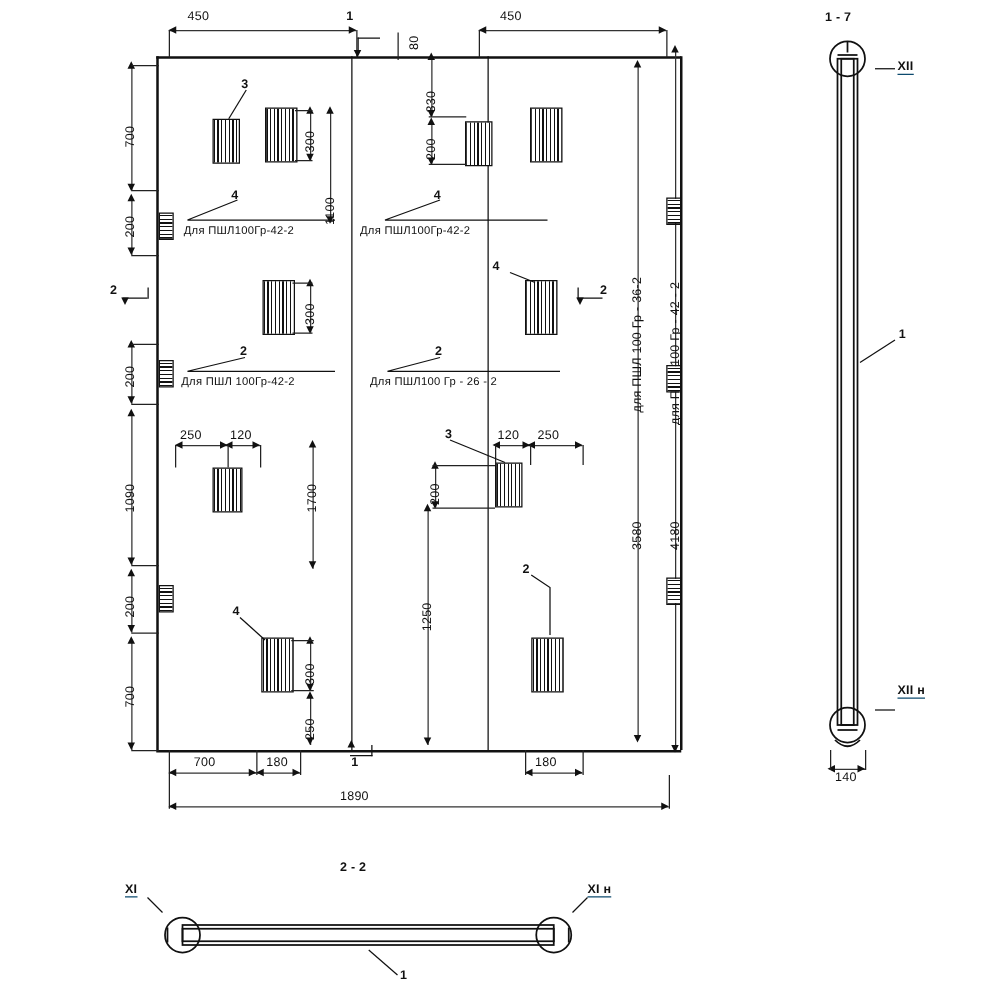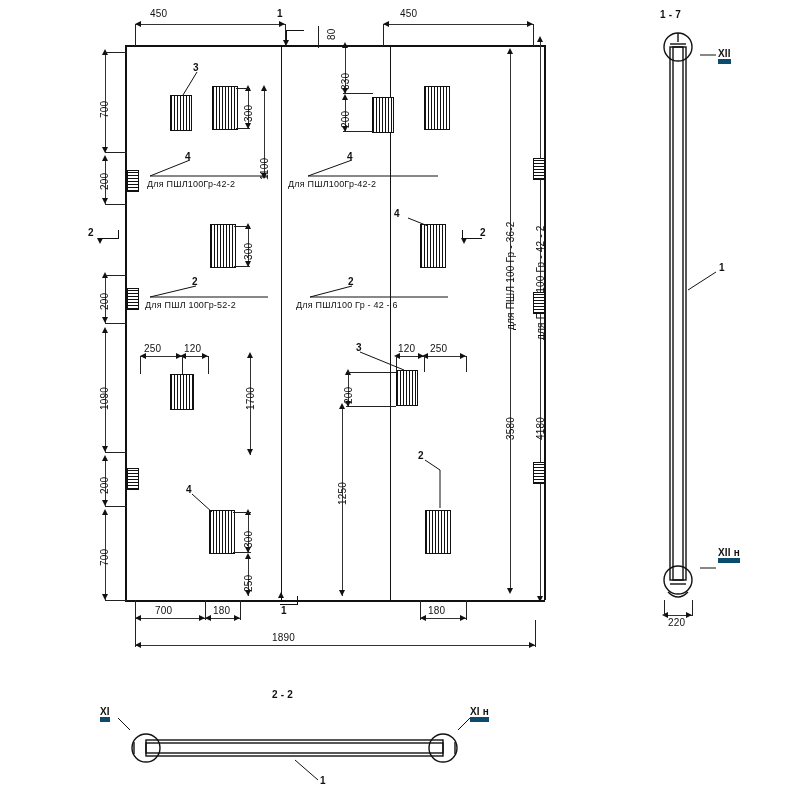--- a/index.html
+++ b/index.html
@@ -27,21 +27,21 @@
   .arrow{position:absolute;width:0;height:0;}
   .arrU{border-left:3px solid transparent;border-right:3px solid transparent;
         border-bottom:6px solid #111;}
   .arrD{border-left:3px solid transparent;border-right:3px solid transparent;
         border-top:6px solid #111;}
   .arrL{border-top:3px solid transparent;border-bottom:3px solid transparent;
         border-right:6px solid #111;}
   .arrR{border-top:3px solid transparent;border-bottom:3px solid transparent;
         border-left:6px solid #111;}
   svg{position:absolute;left:0;top:0;overflow:visible;}
-  .ul{border-bottom:5px solid #0c4a6e;}
+  .ul{border-bottom:1px solid #0c4a6e;}
 </style>
 </head>
 <body>
 
 <div id="sheet">
 
   <div class="ln h2" style="left:125px;top:45px;width:420px;"></div>
   <div class="ln h2" style="left:125px;top:600px;width:420px;"></div>
   <div class="ln v2" style="left:125px;top:45px;height:555px;"></div>
   <div class="ln v2" style="left:544px;top:45px;height:555px;"></div>
@@ -289,22 +289,22 @@
   <div class="lbl bold" style="left:347px;top:152px;">4</div>
   <div class="lbl bold" style="left:394px;top:209px;">4</div>
   <div class="lbl bold" style="left:192px;top:277px;">2</div>
   <div class="lbl bold" style="left:348px;top:277px;">2</div>
   <div class="lbl bold" style="left:356px;top:343px;">3</div>
   <div class="lbl bold" style="left:186px;top:485px;">4</div>
   <div class="lbl bold" style="left:418px;top:451px;">2</div>
 
   <div class="lbl sm" style="left:147px;top:179px;">Для ПШЛ100Гр-42-2</div>
   <div class="lbl sm" style="left:288px;top:179px;">Для ПШЛ100Гр-42-2</div>
-  <div class="lbl sm" style="left:145px;top:300px;">Для ПШЛ 100Гр-52-2</div>
-  <div class="lbl sm" style="left:296px;top:300px;">Для ПШЛ100 Гр - 42 - 6</div>
+  <div class="lbl sm" style="left:145px;top:300px;">Для ПШЛ 100Гр-42-2</div>
+  <div class="lbl sm" style="left:296px;top:300px;">Для ПШЛ100 Гр - 26 - 2</div>
 
   <div class="lbl bold" style="left:660px;top:10px;">1 - 7</div>
 
   <svg width="800" height="800">
     <g stroke="#111" stroke-width="1.4" fill="none">
       <circle cx="678" cy="47" r="14"></circle>
       <circle cx="678" cy="580" r="14"></circle>
       <rect x="670" y="47" width="16" height="533"></rect>
       <rect x="673" y="47" width="10" height="533"></rect>
       <line x1="678" y1="33" x2="678" y2="42"></line>
@@ -319,21 +319,21 @@
     </g>
   </svg>
 
   <div class="lbl bold ul" style="left:718px;top:49px;">XII</div>
   <div class="lbl bold ul" style="left:718px;top:548px;">XII н</div>
   <div class="lbl bold" style="left:719px;top:263px;">1</div>
 
   <div class="ln h dim" style="left:664px;top:615px;width:28px;"></div>
   <div class="arrow arrL" style="left:662px;top:612px;"></div>
   <div class="arrow arrR" style="left:686px;top:612px;"></div>
-  <div class="lbl" style="left:668px;top:618px;">220</div>
+  <div class="lbl" style="left:668px;top:618px;">140</div>
   <div class="ln v thin" style="left:664px;top:600px;height:16px;"></div>
   <div class="ln v thin" style="left:692px;top:600px;height:16px;"></div>
 
   <div class="lbl bold" style="left:272px;top:690px;">2 - 2</div>
 
   <svg width="800" height="800">
     <g stroke="#111" stroke-width="1.4" fill="none">
       <circle cx="146" cy="748" r="14"></circle>
       <circle cx="443" cy="748" r="14"></circle>
       <rect x="146" y="740" width="297" height="16"></rect>

